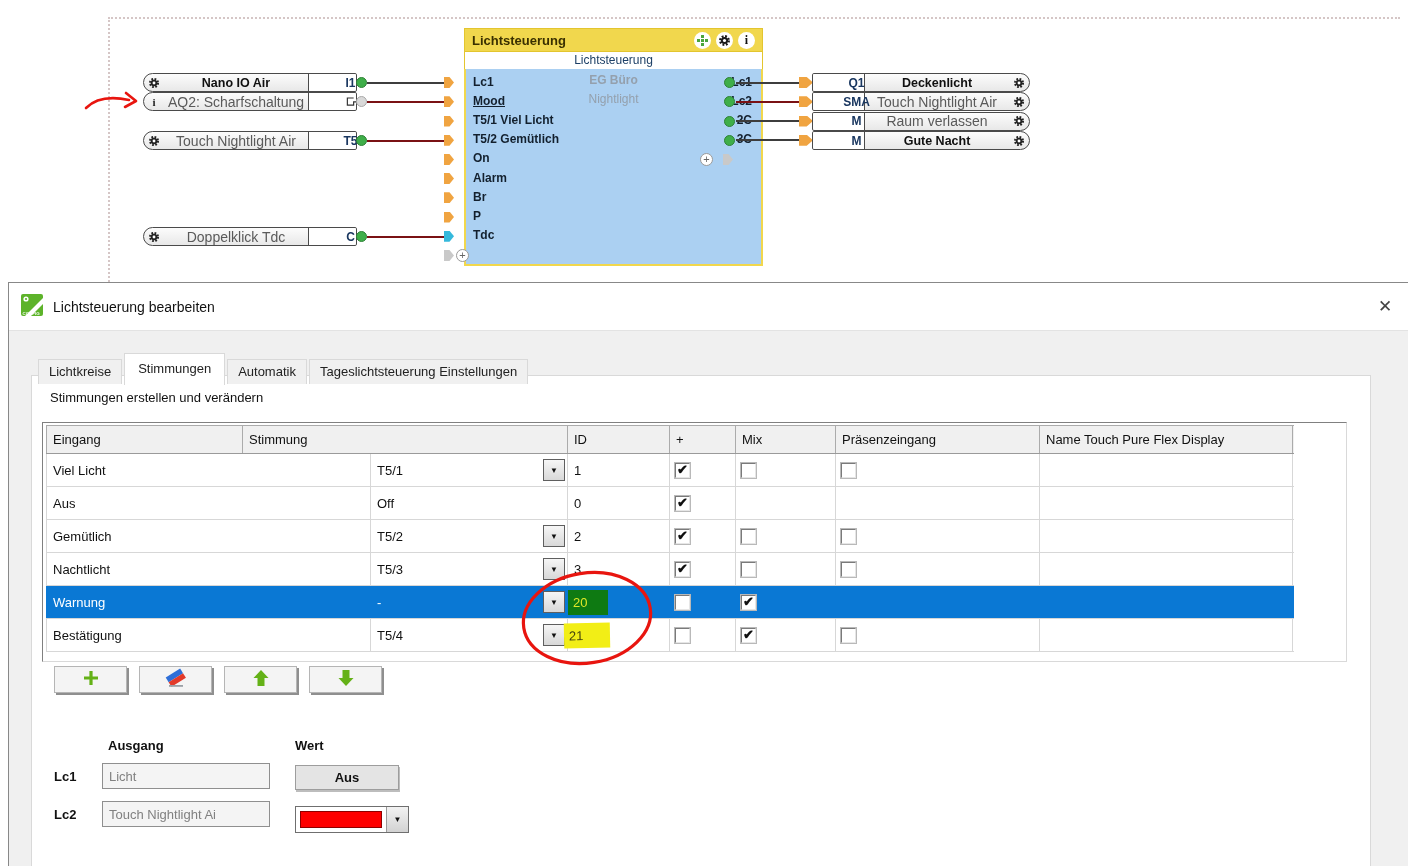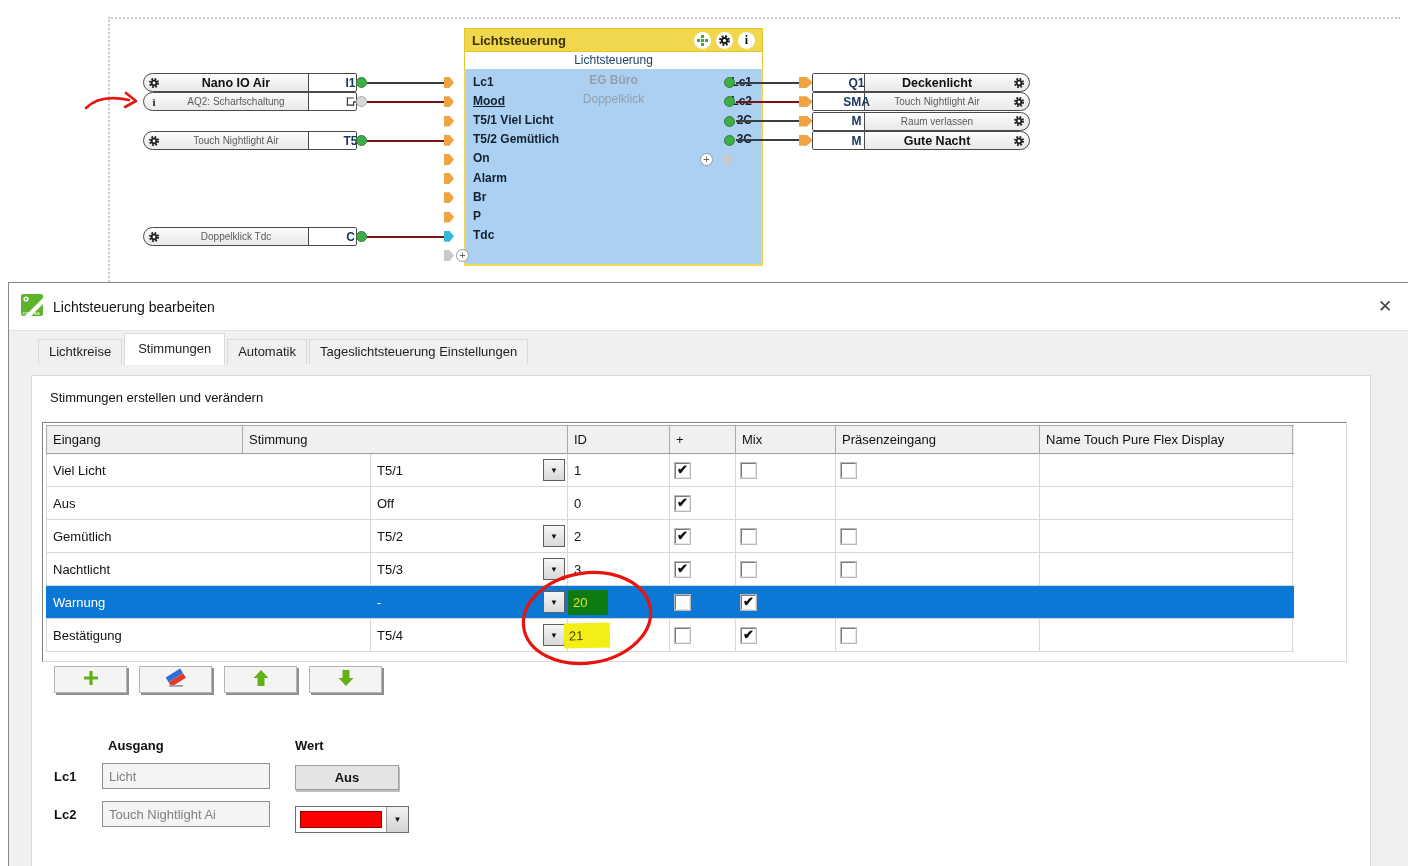--- a/index.html
+++ b/index.html
@@ -12,21 +12,21 @@
   .pageline-h { position:absolute; left:108px; top:17px; width:1292px; height:0; border-top:2px dotted #d5c6c6; }
   .pageline-v { position:absolute; left:108px; top:17px; width:0; height:265px; border-left:2px dotted #d5c6c6; }
 
   .srcblk, .sinkblk { position:absolute; height:19px; background:linear-gradient(#fcfcfc,#e8e8e8);
       border:1px solid #4a4a4a; display:flex; align-items:stretch; }
   .srcblk { border-radius:10px 2px 2px 10px; }
   .sinkblk { border-radius:2px 10px 10px 2px; }
   .cap { width:20px; display:flex; align-items:center; justify-content:center; }
   .blklbl { flex:1; display:flex; align-items:center; justify-content:center; overflow:hidden; white-space:nowrap; }
   .blklbl.em { font-weight:bold; font-size:12.5px; color:#101010; }
-  .blklbl.dim { font-size:10px; color:#5a5a5a; }
+  .blklbl.dim { font-size:14px; color:#5a5a5a; }
   .portcell { width:48px; background:#fff; border-left:1px solid #4a4a4a; display:flex; align-items:center; justify-content:center;
       font-weight:bold; font-size:12px; color:#1a3760; border-radius:0 2px 2px 0;padding-left:36px; }
   .sinkblk .portcell { border-left:none; border-right:1px solid #4a4a4a; width:52px; border-radius:2px 0 0 2px; }
   .conn { position:absolute; width:11px; height:11px; border-radius:50%; }
   .wire { position:absolute; height:2px; }
   .tab { position:absolute; width:10px; height:11px; clip-path:polygon(0 0,55% 0,100% 50%,55% 100%,0 100%); }
   .pluscirc { position:absolute; width:13px; height:13px; border-radius:50%; background:#fff; border:1px solid #9a9a9a;
       color:#666; font-size:11px; line-height:10px; text-align:center; }
 
   #fblock { position:absolute; left:453px; top:28px; width:310px;padding-left:11px; }
@@ -48,21 +48,21 @@
   
   #dialog { position:absolute; left:8px; top:282px; width:1400px; height:584px; background:#f0f0f0;
       border-left:1px solid #888; border-top:1px solid #888; }
   .titlebar { position:absolute; left:0; top:0; width:100%; height:48px; background:#fff; border-bottom:1px solid #e3e3e3;
       display:flex; align-items:center; }
   .titletext { font-size:14px; color:#111; margin-left:10px; }
   .appicon { margin-left:12px; }
   .closebtn { position:absolute; left:1364px; top:12px; width:24px; height:24px; font-size:17px; color:#444;
       text-align:center; line-height:24px; cursor:pointer; }
 
-  .tabstrip { position:absolute; left:22px; top:48px; height:33px; display:flex; align-items:flex-end; z-index:5;padding-left:7px; }
+  .tabstrip { position:absolute; left:22px; top:68px; height:33px; display:flex; align-items:flex-end; z-index:5;padding-left:7px; }
   .tabitem { height:25px; line-height:24px; padding:0 10px; background:#f0f0f0; border:1px solid #d9d9d9; border-bottom:none;
       font-size:13px; color:#222; margin-right:2px; }
   .tabitem.active { height:32px; line-height:30px; background:#fff; position:relative; top:1px; padding:0 13px; }
 
   .tabpanel { position:absolute; left:22px; top:92px; width:1340px; height:492px; background:#fff;
       border:1px solid #d9d9d9; border-bottom:none; }
   .sectionlabel { position:absolute; left:18px; top:14px; font-size:13px; color:#111; }
 
   .tablebox { position:absolute; left:10px; top:46px; width:1305px; height:240px; background:#fff;
       border:1px solid; border-color:#808080 #d9d9d9 #d9d9d9 #808080; padding:2px 0 0 3px; overflow:hidden; }
@@ -129,21 +129,21 @@
               <circle cx="8" cy="8" r="5.2" fill="none" stroke="#1a1a1a" stroke-width="3" stroke-dasharray="2.2 1.9"></circle>
               <circle cx="8" cy="8" r="4.4" fill="#1a1a1a"></circle>
               <circle cx="8" cy="8" r="1.9" fill="#fff"></circle>
             </svg>
         </span>
         <span class="hic" style="font-family:'Liberation Serif',serif;font-weight:bold;font-size:12px;color:#111;">i</span>
       </div>
       <div class="fb-sub">Lichtsteuerung</div>
       <div class="fb-body" id="fb-body">
         <div class="fb-room" style="top:4px;font-weight:bold;">EG Büro</div>
-        <div class="fb-cat" style="top:23px;">Doppelklick</div>
+        <div class="fb-cat" style="top:23px;">Nightlight</div>
       <span class="fb-in" style="top: 5.6px;">Lc1</span>
           <span class="fb-in" style="top: 24.8px; text-decoration: underline;">Mood</span>
           <span class="fb-in" style="top: 44px;">T5/1 Viel Licht</span>
           <span class="fb-in" style="top: 63.2px;">T5/2 Gemütlich</span>
           <span class="fb-in" style="top: 82.4px;">On</span>
           <span class="fb-in" style="top: 101.6px;">Alarm</span>
           <span class="fb-in" style="top: 120.8px;">Br</span>
           <span class="fb-in" style="top: 140px;">P</span>
           <span class="fb-in" style="top: 159.2px;">Tdc</span>
           <span class="fb-out" style="top: 5.6px;">Lc1</span>

